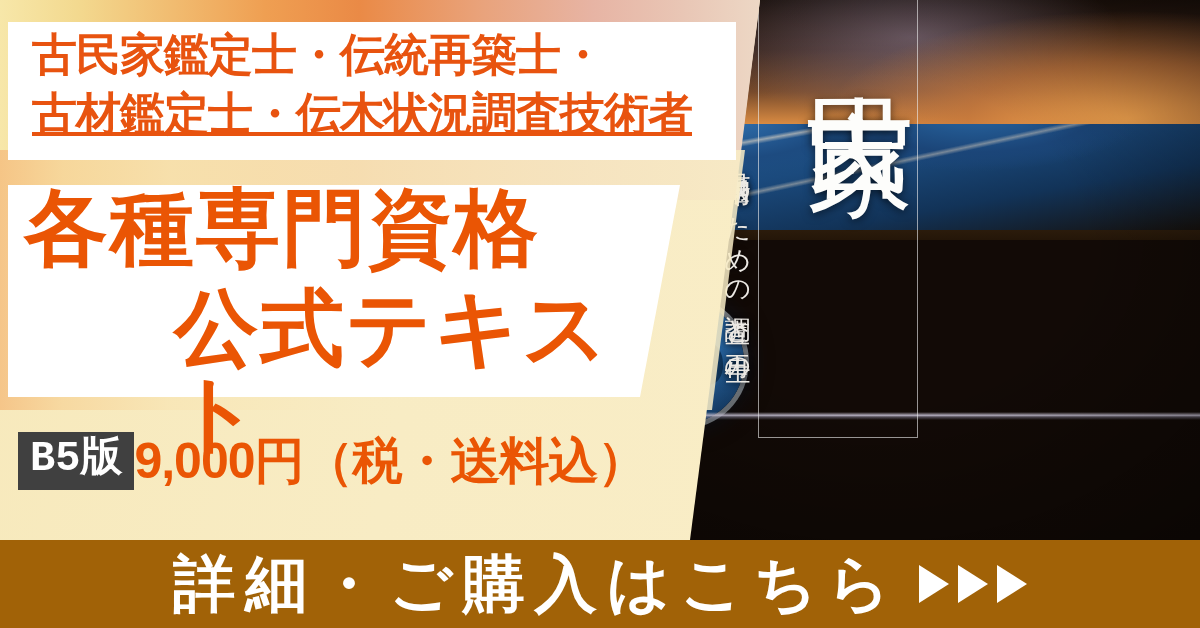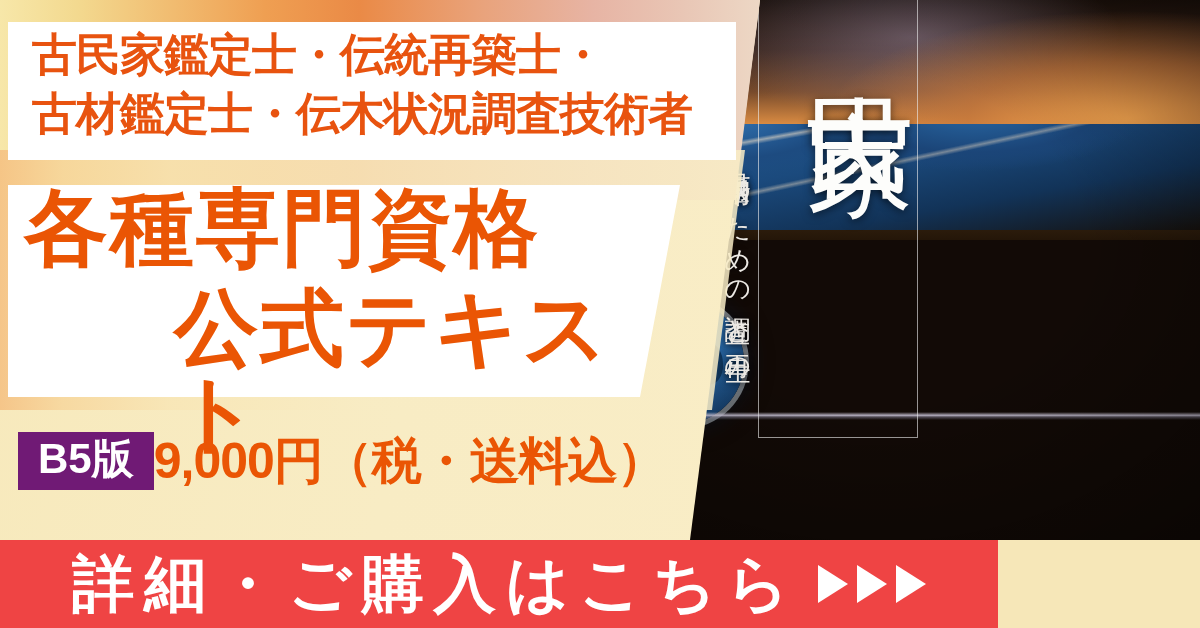--- a/index.html
+++ b/index.html
@@ -124,44 +124,44 @@
     left:8px;top:185px;width:672px;height:212px;
     clip-path:polygon(0 0, 672px 0, 632px 212px, 0 212px);
   }
 
   
   .headline{
     position:absolute;left:14px;top:26px;width:712px;
     color:#e8530f;font-weight:700;font-size:45px;line-height:1.30;
     letter-spacing:-1px;white-space:nowrap;margin-left:18px;
   }
-  .headline .l2{display:block;}
+  .headline .l2{display:block;text-decoration:underline;}
 
   .maintitle{
     position:absolute;left:10px;top:186px;width:660px;
     color:#ea5504;font-weight:700;line-height:1.02;
   }
   .mt-line1{display:block;font-size:84px;letter-spacing:2px;text-align:left;padding-left:14px;}
   .mt-line2{display:block;font-size:84px;letter-spacing:2px;text-align:left;padding-left:164px;margin-top:14px;}
 
   
   .price-row{position:absolute;left:18px;top:432px;display:flex;align-items:center;}
   .badge{
-    background:#701a75;color:#ffffff;font-weight:700;font-size:42px;
-    padding:6px 20px 10px;line-height:1;letter-spacing:0;
+    background:#404040;color:#ffffff;font-weight:700;font-size:42px;
+    padding:6px 12px 10px;line-height:1;letter-spacing:0;font-family:Liberation Mono, monospace;
   }
   .price{
     color:#ea5504;font-weight:600;font-size:50px;
     line-height:1;letter-spacing:-1px;white-space:nowrap;
   }
 
   
   .cta{
-    position:absolute;left:0;bottom:0;width:998px;height:88px;
-    background:#ef4444;display:flex;align-items:center;justify-content:center;
+    position:absolute;left:0;bottom:0;width:1200px;height:88px;
+    background:#a16207;display:flex;align-items:center;justify-content:center;
   }
   .cta-text{
     color:#ffffff;font-weight:700;font-size:62px;line-height:1;
     letter-spacing:10px;white-space:nowrap;
   }
   .arrows{display:inline-flex;align-items:center;margin-left:18px;gap:9px;}
   .arrow{
     width:0;height:0;border-left:30px solid #ffffff;
     border-top:19px solid transparent;border-bottom:19px solid transparent;
   }

